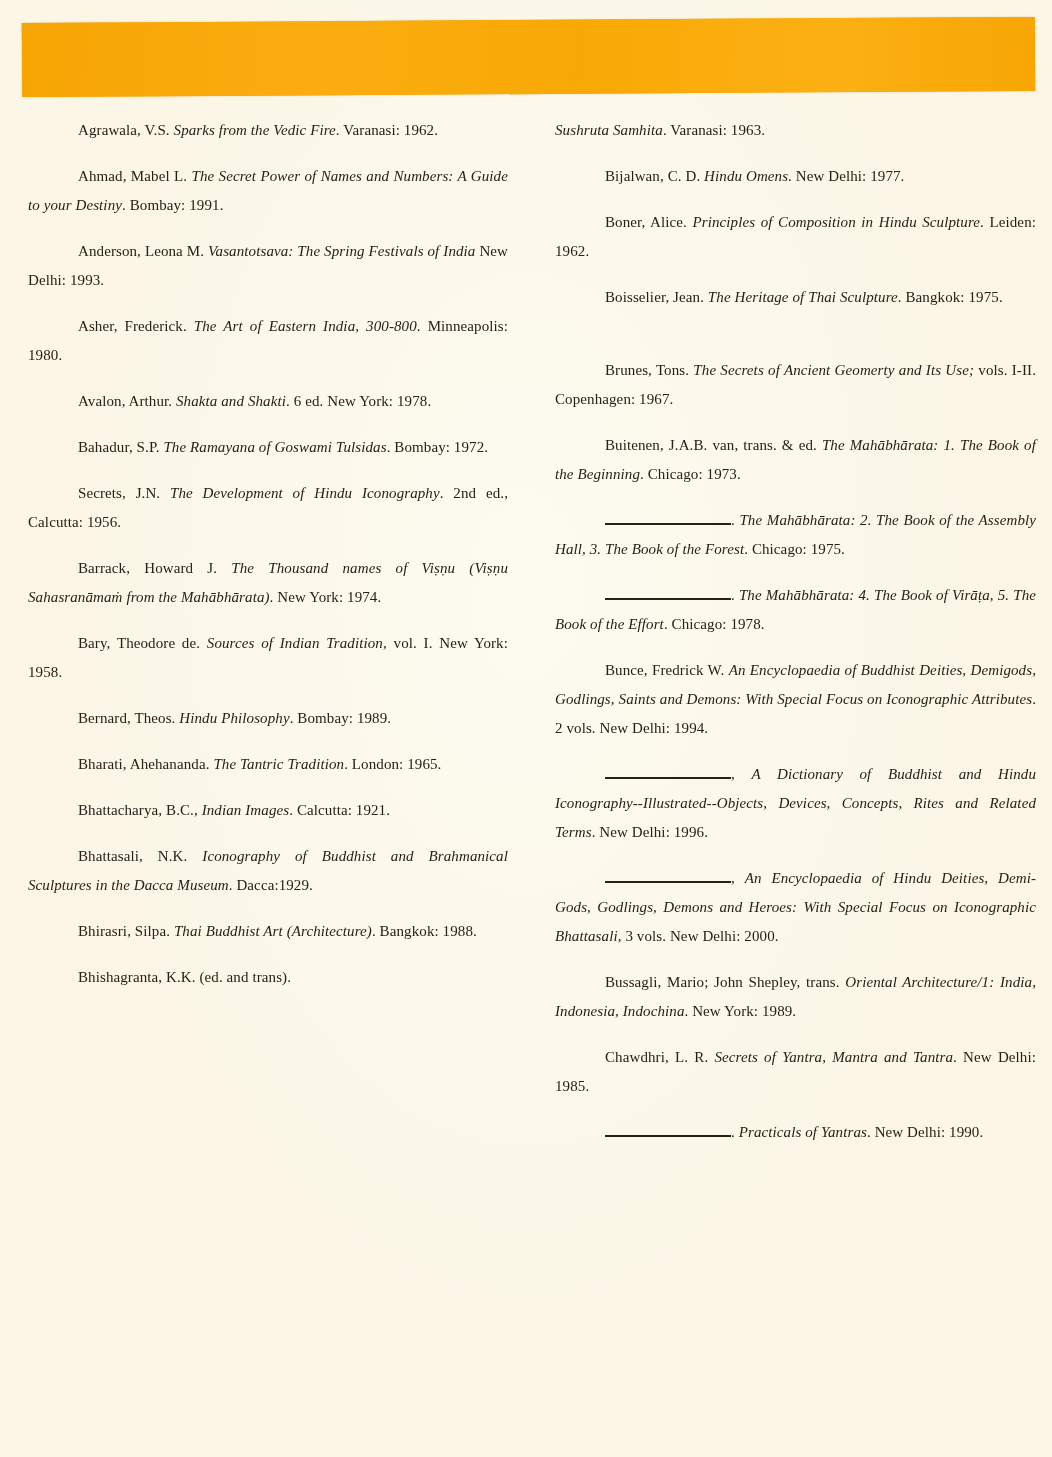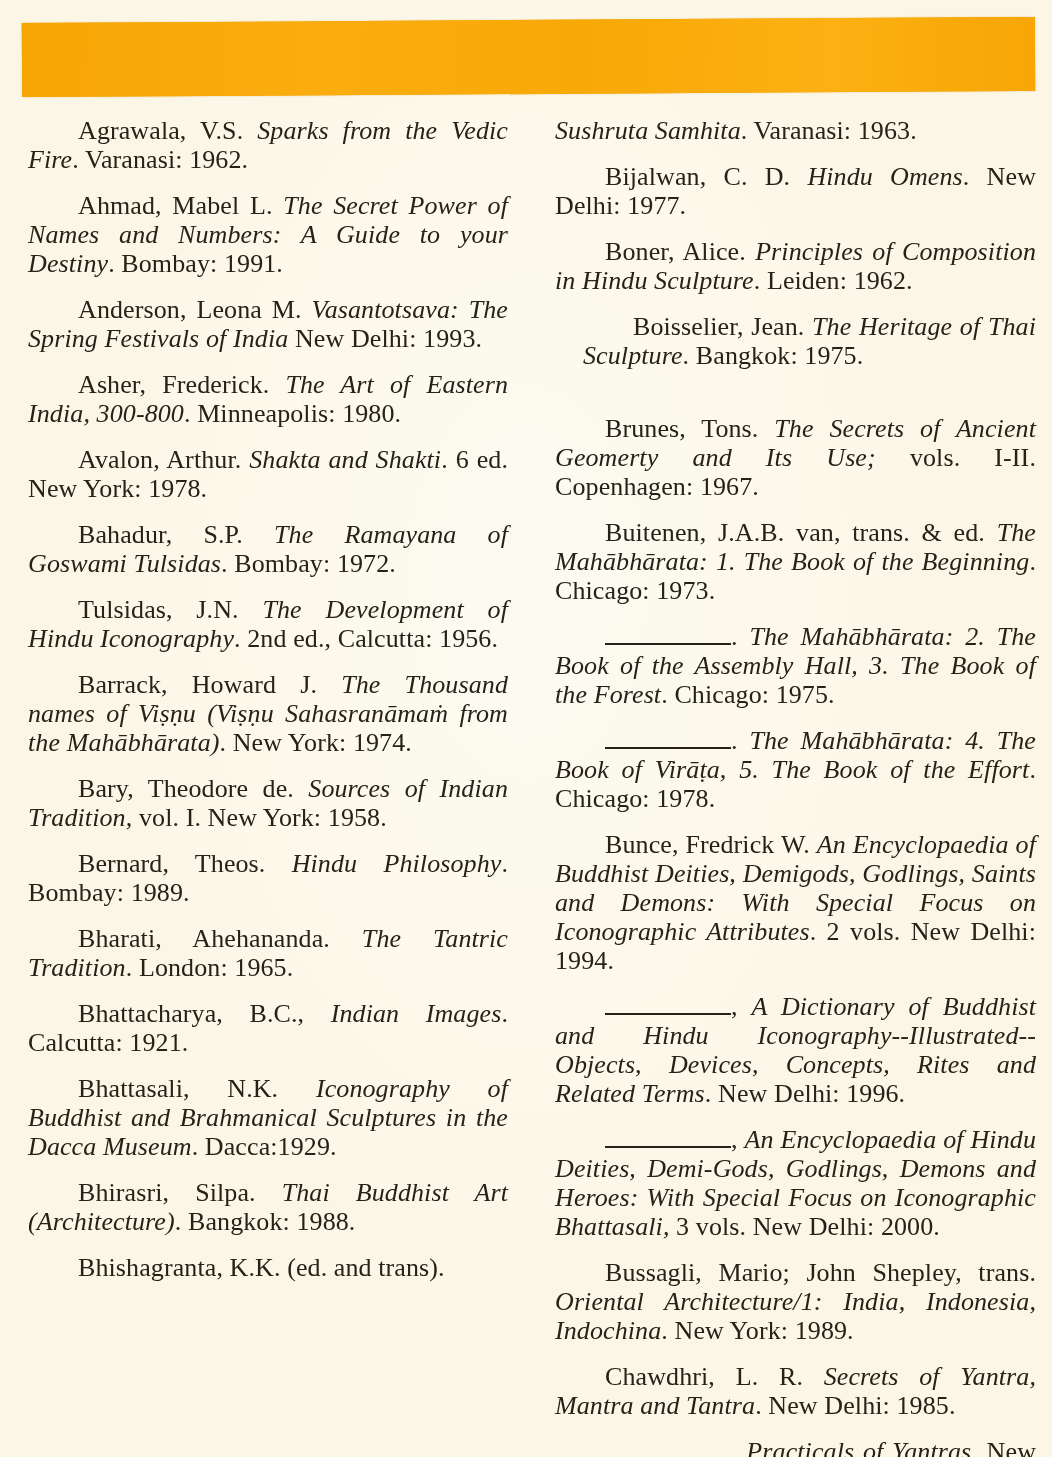--- a/index.html
+++ b/index.html
@@ -40,21 +40,21 @@
   }
   .column {
     width: 480px;
     flex: 0 0 auto;
   }
   .column + .column {
     width: 481px;
   }
   .entry {
     margin: 0 0 17px 0;
-    font-size: 26px;
+    font-size: 15px;
     line-height: 29px;
     color: #262219;
     text-align: justify;
     text-justify: inter-word;
     letter-spacing: 0.1px;
   }
   .entry.indent {
     text-indent: 50px;
   }
   .entry .italic {
@@ -72,35 +72,35 @@
 <div class="page" style="background-color: rgb(251, 246, 229);">
   <div class="banner" style="background-color: rgb(249, 169, 10);"></div>
   <div class="columns">
     <div class="column">
         <p class="entry indent" style="color: rgb(38, 34, 25);"><span>Agrawala, V.S. </span><span class="italic">Sparks from the Vedic Fire</span><span>. Varanasi: 1962.</span></p>
         <p class="entry indent" style="color: rgb(38, 34, 25);"><span>Ahmad, Mabel L. </span><span class="italic">The Secret Power of Names and Numbers: A Guide to your Destiny</span><span>. Bombay: 1991.</span></p>
         <p class="entry indent" style="color: rgb(38, 34, 25);"><span>Anderson, Leona M. </span><span class="italic">Vasantotsava: The Spring Festivals of India</span><span>  New Delhi: 1993.</span></p>
         <p class="entry indent" style="color: rgb(38, 34, 25);"><span>Asher, Frederick. </span><span class="italic">The Art of Eastern India, 300-800</span><span>. Minneapolis: 1980.</span></p>
         <p class="entry indent" style="color: rgb(38, 34, 25);"><span>Avalon, Arthur. </span><span class="italic">Shakta and Shakti</span><span>. 6 ed. New York: 1978.</span></p>
         <p class="entry indent" style="color: rgb(38, 34, 25);"><span>Bahadur, S.P. </span><span class="italic">The Ramayana of Goswami Tulsidas</span><span>. Bombay: 1972.</span></p>
-        <p class="entry indent" style="color: rgb(38, 34, 25);"><span>Tulsidas, J.N. </span><span class="italic">The Development of Hindu Iconography</span><span>.  2nd ed., Calcutta: 1956.</span></p>
+        <p class="entry indent" style="color: rgb(38, 34, 25);"><span>Secrets, J.N. </span><span class="italic">The Development of Hindu Iconography</span><span>.  2nd ed., Calcutta: 1956.</span></p>
         <p class="entry indent" style="color: rgb(38, 34, 25);"><span>Barrack, Howard J. </span><span class="italic">The Thousand names of Viṣṇu (Viṣṇu Sahasranāmaṁ from the Mahābhārata)</span><span>. New York: 1974.</span></p>
         <p class="entry indent" style="color: rgb(38, 34, 25);"><span>Bary, Theodore de. </span><span class="italic">Sources of Indian Tradition,</span><span> vol. I. New York: 1958.</span></p>
         <p class="entry indent" style="color: rgb(38, 34, 25);"><span>Bernard, Theos. </span><span class="italic">Hindu Philosophy</span><span>. Bombay: 1989.</span></p>
         <p class="entry indent" style="color: rgb(38, 34, 25);"><span>Bharati, Ahehananda. </span><span class="italic">The Tantric Tradition</span><span>. London: 1965.</span></p>
         <p class="entry indent" style="color: rgb(38, 34, 25);"><span>Bhattacharya, B.C., </span><span class="italic">Indian Images</span><span>. Calcutta: 1921.</span></p>
         <p class="entry indent" style="color: rgb(38, 34, 25);"><span>Bhattasali, N.K. </span><span class="italic">Iconography of Buddhist and Brahmanical Sculptures in the Dacca Museum</span><span>. Dacca:1929.</span></p>
         <p class="entry indent" style="color: rgb(38, 34, 25);"><span>Bhirasri, Silpa. </span><span class="italic">Thai Buddhist Art (Architecture)</span><span>. Bangkok: 1988.</span></p>
         <p class="entry indent" style="color: rgb(38, 34, 25);"><span>Bhishagranta, K.K. (ed. and trans).</span></p>
       </div>
     <div class="column">
         <p class="entry" style="color: rgb(38, 34, 25);"><span class="italic">Sushruta Samhita</span><span>. Varanasi: 1963.</span></p>
         <p class="entry indent" style="color: rgb(38, 34, 25);"><span>Bijalwan, C. D. </span><span class="italic">Hindu Omens</span><span>. New Delhi: 1977.</span></p>
         <p class="entry indent" style="color: rgb(38, 34, 25);"><span>Boner, Alice.  </span><span class="italic">Principles of Composition in Hindu Sculpture</span><span>. Leiden: 1962.</span></p>
-        <p class="entry indent" style="color: rgb(38, 34, 25); margin-left: 28px;"><span>Boisselier, Jean. </span><span class="italic">The Heritage of Thai Sculpture</span><span>. Bangkok: 1975.</span></p>
+        <p class="entry indent" style="color: rgb(38, 34, 25);"><span>Boisselier, Jean. </span><span class="italic">The Heritage of Thai Sculpture</span><span>. Bangkok: 1975.</span></p>
         <p class="entry indent" style="color: rgb(38, 34, 25); margin-top: 44px;"><span>Brunes, Tons. </span><span class="italic">The Secrets of Ancient Geomerty and Its Use;</span><span>  vols. I-II. Copenhagen: 1967.</span></p>
         <p class="entry indent" style="color: rgb(38, 34, 25);"><span>Buitenen, J.A.B. van, trans. &amp; ed. </span><span class="italic">The Mahābhārata: 1. The Book of the Beginning</span><span>. Chicago: 1973.</span></p>
         <p class="entry indent" style="color: rgb(38, 34, 25);"><span class="rule"></span><span>. </span><span class="italic">The Mahābhārata: 2. The Book of the Assembly Hall, 3. The Book of the Forest</span><span>. Chicago: 1975.</span></p>
         <p class="entry indent" style="color: rgb(38, 34, 25);"><span class="rule"></span><span>. </span><span class="italic">The Mahābhārata: 4. The Book of Virāṭa, 5. The Book of the Effort</span><span>. Chicago: 1978.</span></p>
         <p class="entry indent" style="color: rgb(38, 34, 25); margin-top: 15px;"><span>Bunce, Fredrick W. </span><span class="italic">An Encyclopaedia of Buddhist Deities, Demigods, Godlings, Saints and Demons: With Special Focus on Iconographic Attributes</span><span>. 2 vols. New Delhi: 1994.</span></p>
         <p class="entry indent" style="color: rgb(38, 34, 25);"><span class="rule"></span><span>, </span><span class="italic">A Dictionary of Buddhist and Hindu Iconography--Illustrated--Objects, Devices, Concepts, Rites and Related Terms</span><span>. New Delhi: 1996.</span></p>
         <p class="entry indent" style="color: rgb(38, 34, 25);"><span class="rule"></span><span>, </span><span class="italic">An Encyclopaedia of Hindu Deities, Demi-Gods, Godlings, Demons and Heroes: With Special Focus on Iconographic Bhattasali,</span><span> 3 vols. New Delhi: 2000.</span></p>
         <p class="entry indent" style="color: rgb(38, 34, 25);"><span>Bussagli, Mario; John Shepley, trans. </span><span class="italic">Oriental Architecture/1: India, Indonesia, Indochina</span><span>. New York: 1989.</span></p>
         <p class="entry indent" style="color: rgb(38, 34, 25);"><span>Chawdhri, L. R. </span><span class="italic">Secrets of Yantra, Mantra and Tantra</span><span>. New Delhi: 1985.</span></p>
         <p class="entry indent" style="color: rgb(38, 34, 25);"><span class="rule"></span><span>.  </span><span class="italic">Practicals of Yantras</span><span>. New Delhi: 1990.</span></p>

